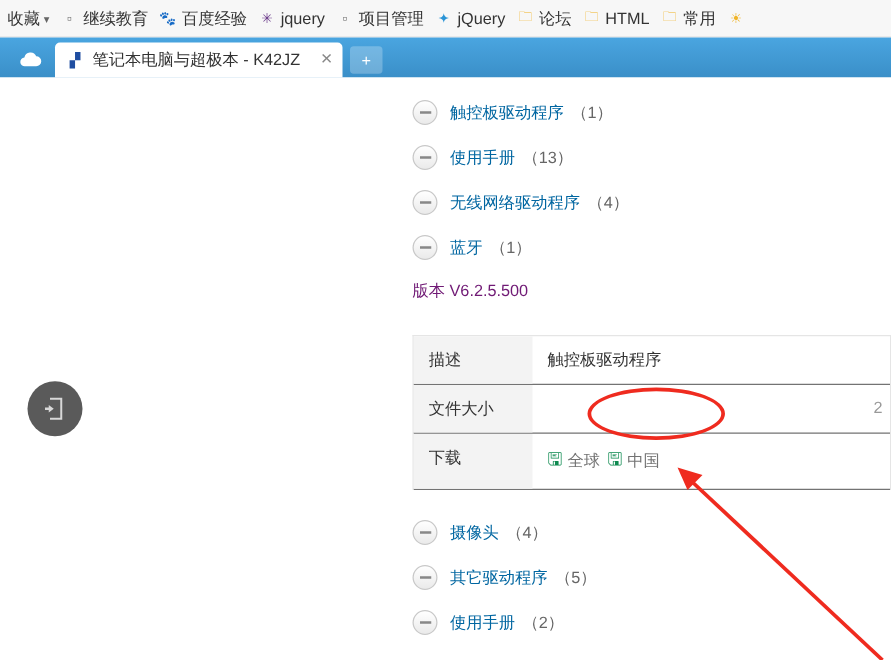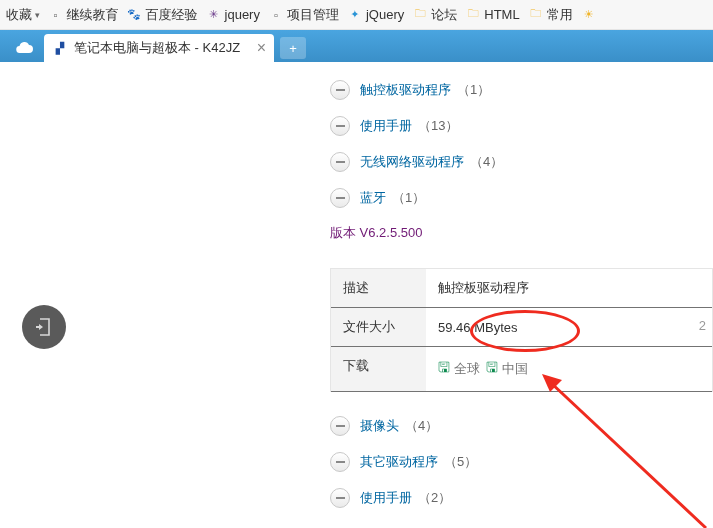--- a/index.html
+++ b/index.html
@@ -135,21 +135,20 @@
 
     <div class="version">版本 V6.2.5.500</div>
 
     <div class="detail-table">
       <div class="trow">
         <div class="tlabel">描述</div>
         <div class="tval">触控板驱动程序</div>
       </div>
       <div class="trow" style="position:relative">
         <div class="tlabel">文件大小</div>
-        <div class="tval">59.46 MBytes</div>
         <span class="count-right" style="top:10px">2</span>
       </div>
       <div class="trow">
         <div class="tlabel">下载</div>
         <div class="tval">
           <span class="dl-icon">🖫</span>
           <span class="dl-link">全球</span>
           <span class="dl-icon" style="margin-left:2px">🖫</span>
           <span class="dl-link">中国</span>
         </div>

